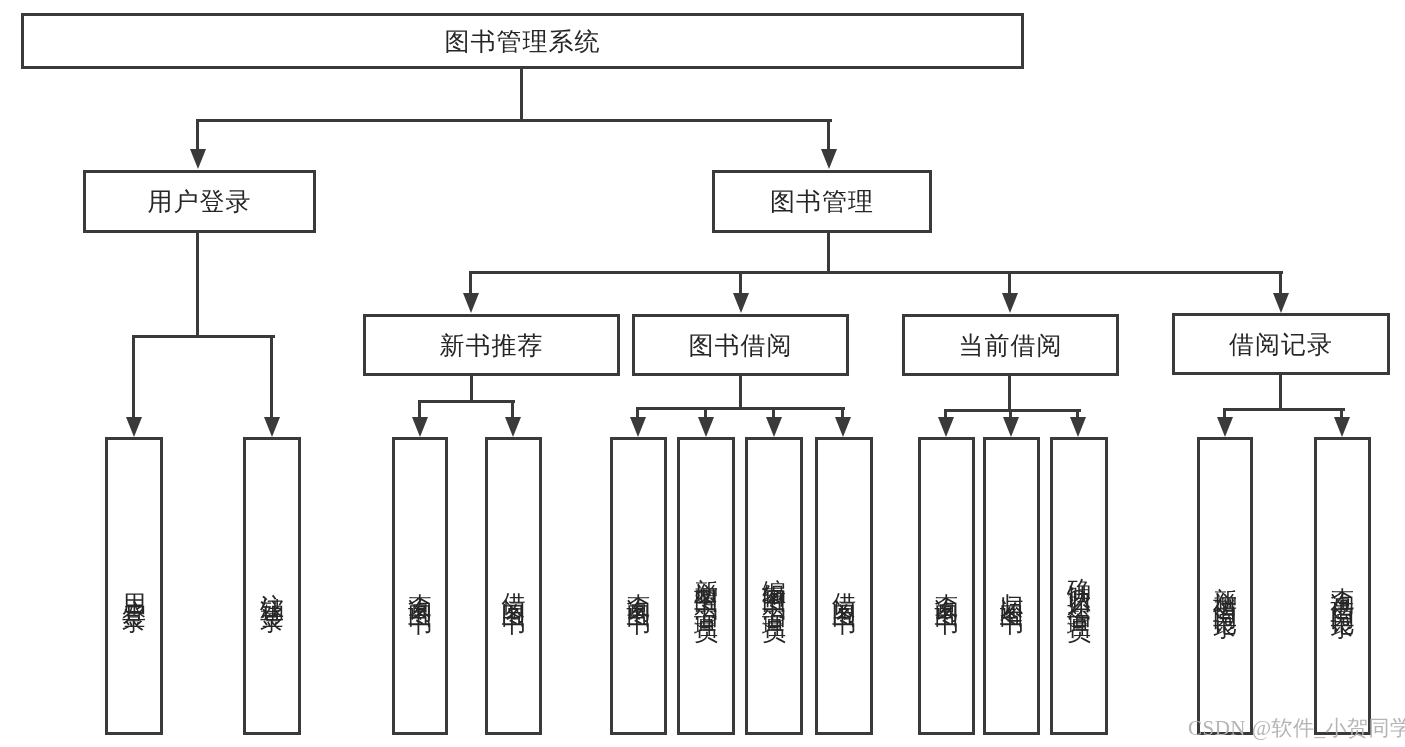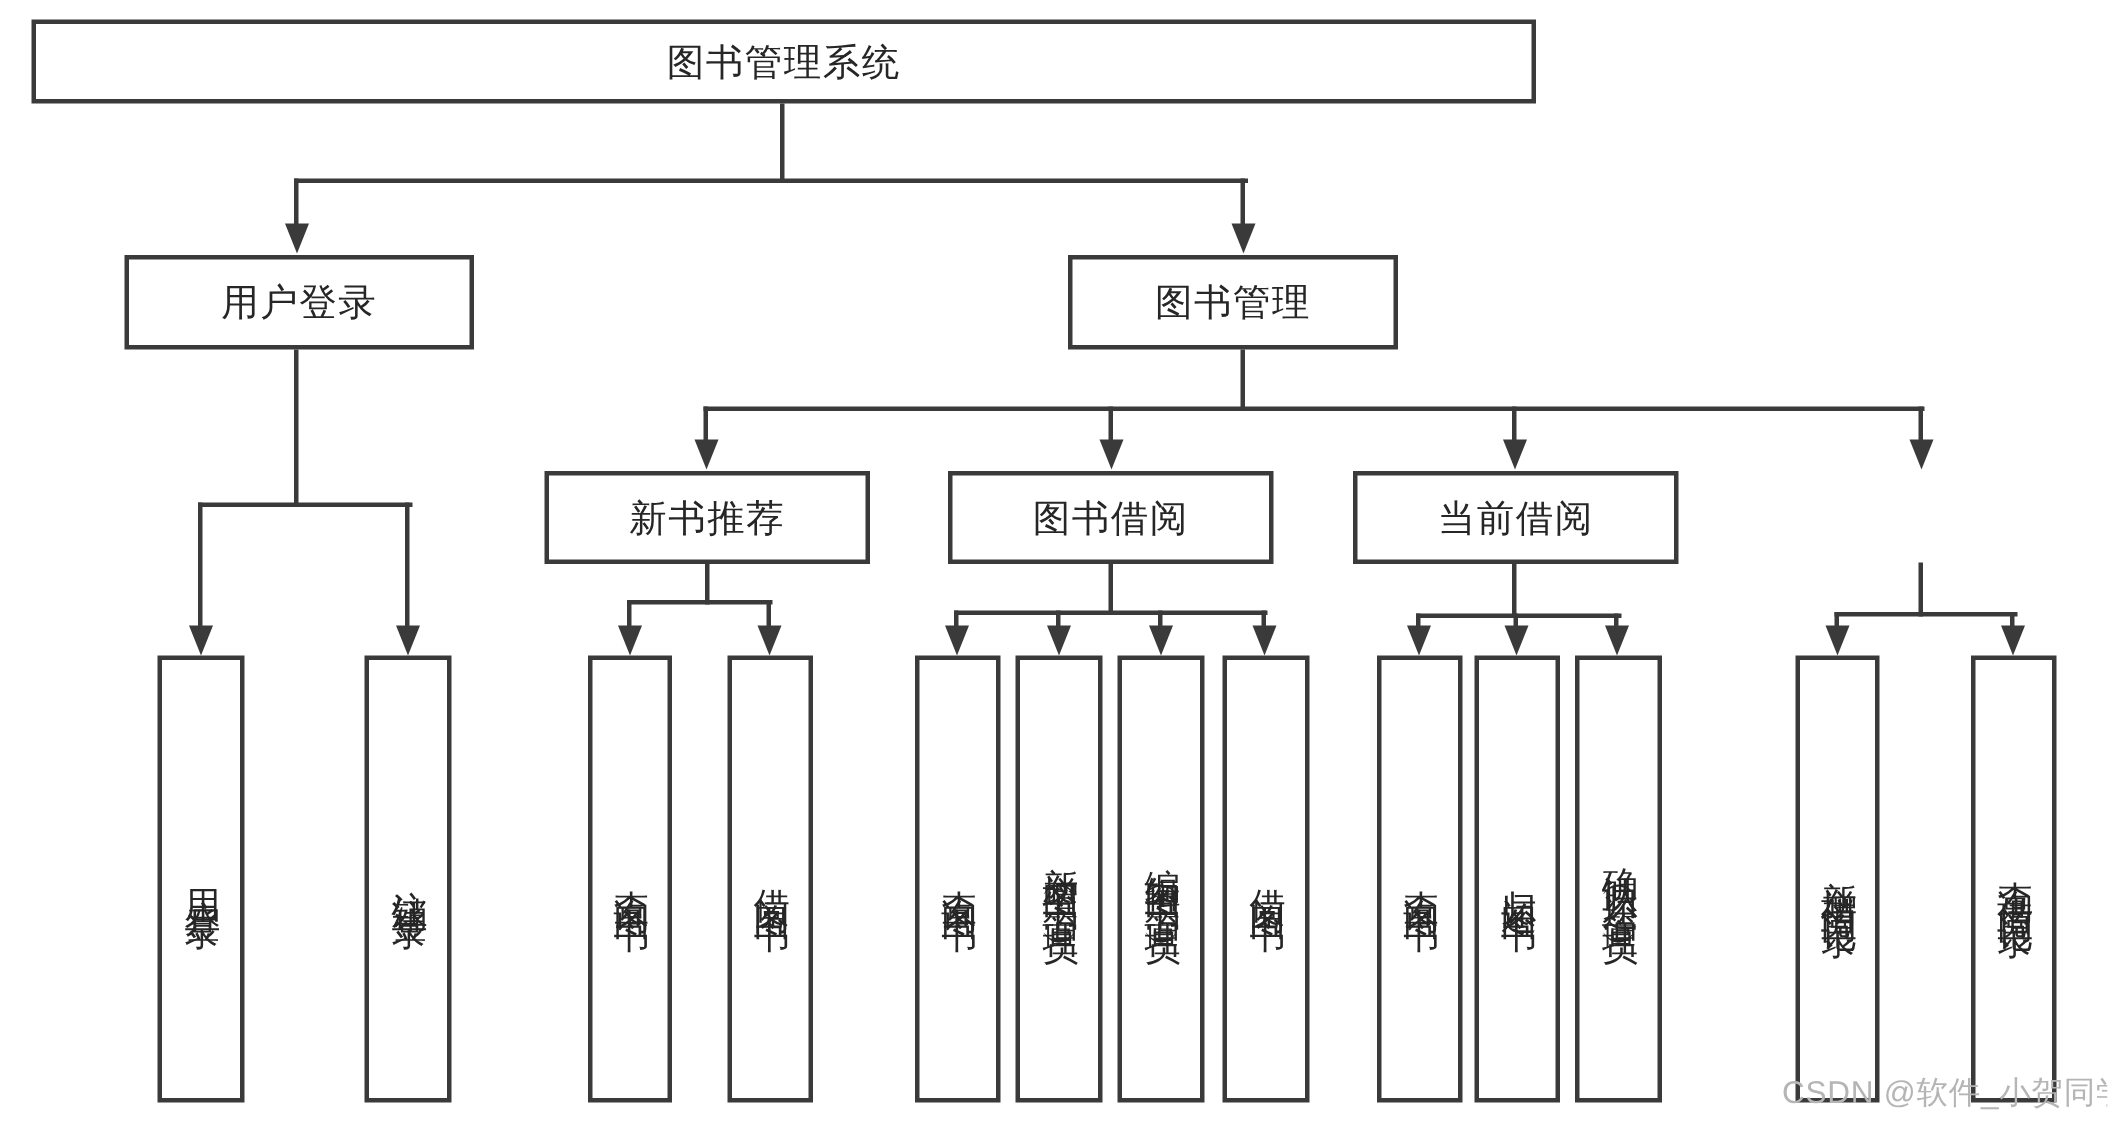--- a/index.html
+++ b/index.html
@@ -6,21 +6,21 @@
     --line:#3a3a3a;
     --text:#262626;
     --wm:#b5b5b5;
     --bg:#ffffff;
   }
   html,body{margin:0;padding:0;background:var(--bg);}
   #canvas{
     position:relative;
     width:1405px;height:747px;
     background:var(--bg);
-    font-family:Liberation Sans, sans-serif;
+    font-family:Liberation Serif, serif;
     color:var(--text);
     overflow:hidden;
   }
   .node{
     position:absolute;
     box-sizing:border-box;
     border:3px solid var(--line);
     background:#fff;
     display:flex;align-items:center;justify-content:center;
     font-size:25px;
@@ -65,32 +65,35 @@
   </div>
 
   <div class="node" style="left:83px;top:170px;width:233px;height:63px;">
     <span>用户登录</span>
   </div>
 
   <div class="node" style="left:712px;top:170px;width:220px;height:63px;">
     <span>图书管理</span>
   </div>
 
-  <div class="node" style="left:363px;top:314px;width:217px;height:62px;">
+  <div class="node" style="left:363px;top:314px;width:257px;height:62px;">
     <span>新书推荐</span>
   </div>
 
   <div class="node" style="left:632px;top:314px;width:217px;height:62px;">
     <span>图书借阅</span>
   </div>
 
   <div class="node" style="left:902px;top:314px;width:217px;height:62px;">
     <span>当前借阅</span>
   </div>
 
+  <div class="node" style="left:1172px;top:313px;width:218px;height:62px;">
+    <span>借阅记录</span>
+  </div>
 
   <div class="node leaf" style="left:105px;top:437px;width:58px;height:298px;">
     <span class="vtext">用户登录</span>
   </div>
   <div class="node leaf" style="left:243px;top:437px;width:58px;height:298px;">
     <span class="vtext">注销登录</span>
   </div>
 
   <div class="node leaf" style="left:392px;top:437px;width:56px;height:298px;">
     <span class="vtext">查询图书</span>

